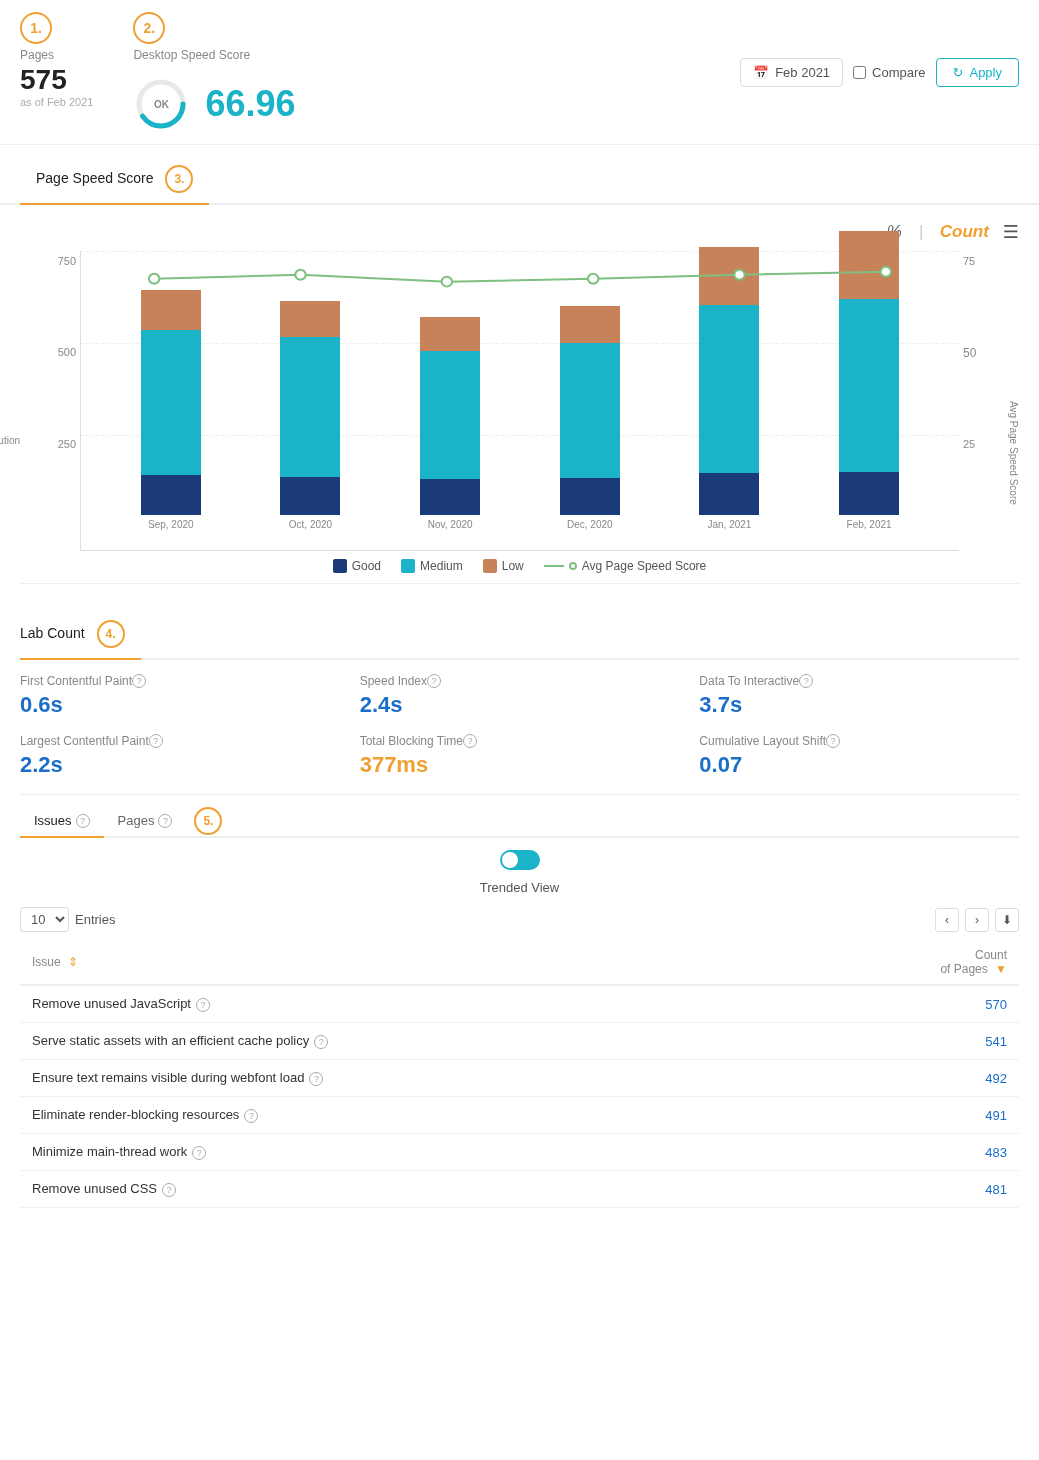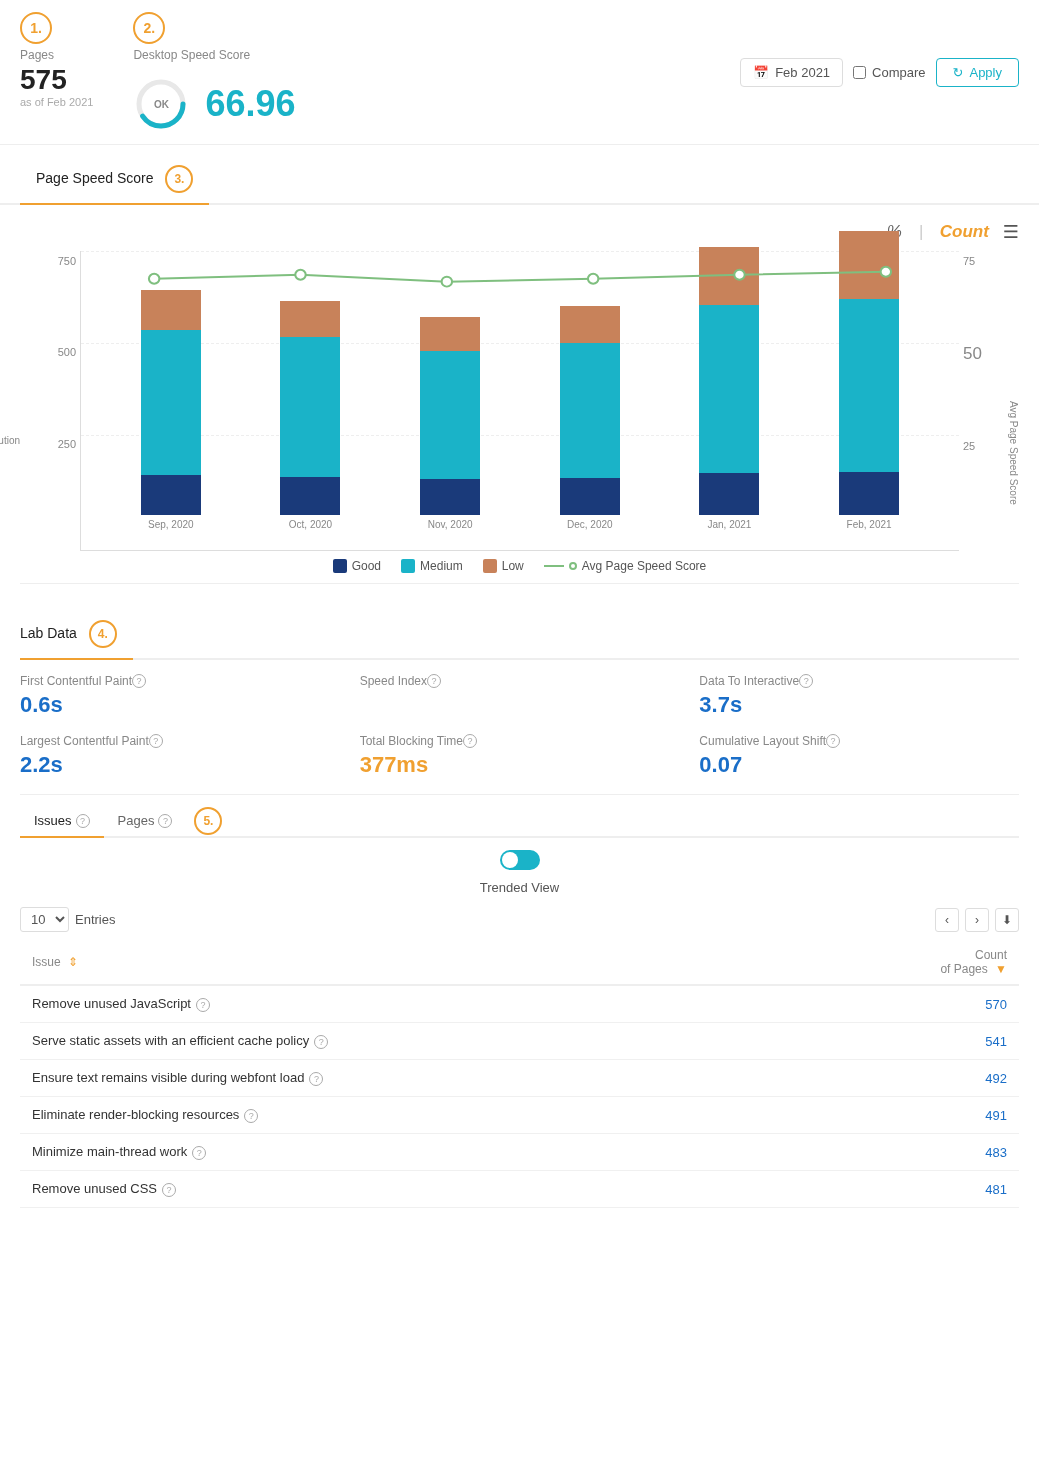--- a/index.html
+++ b/index.html
@@ -275,21 +275,21 @@
         <circle cx="210" cy="24" r="5" fill="#fff" stroke="#7fbf7f" stroke-width="2"></circle>
         <circle cx="350" cy="31" r="5" fill="#fff" stroke="#7fbf7f" stroke-width="2"></circle>
         <circle cx="490" cy="28" r="5" fill="#fff" stroke="#7fbf7f" stroke-width="2"></circle>
         <circle cx="630" cy="24" r="5" fill="#fff" stroke="#7fbf7f" stroke-width="2"></circle>
         <circle cx="770" cy="21" r="5" fill="#fff" stroke="#7fbf7f" stroke-width="2"></circle>
       </svg>
     </div>
 
     <div style="display:flex; flex-direction:column; align-items:flex-start; justify-content:space-between; width:60px; padding-bottom:22px; padding-top:4px; position:relative;">
       <span style="font-size:11px; color:#888; margin-left:4px;">75</span>
-      <span style="font-size:17px; color:#888; margin-left:4px;">50</span>
+      <span style="font-size:12px; color:#888; margin-left:4px;">50</span>
       <span style="font-size:11px; color:#888; margin-left:4px;">25</span>
       <span style="font-size:11px; color:#888; margin-left:4px;"></span>
       <span style="writing-mode:vertical-rl; font-size:10px; color:#888; position:absolute; right:0; top:50%; white-space:nowrap;">Avg Page Speed Score</span>
     </div>
   </div>
 
   <div class="chart-legend">
     <div class="legend-item">
       <div class="legend-dot" style="background:#1a3a7a;"></div>
       <span>Good</span>
@@ -308,39 +308,40 @@
       <span>Avg Page Speed Score</span>
     </div>
   </div>
 </div>
 
 <hr class="section-divider">
 
 <div class="lab-section">
   <div class="section-tabs" style="padding:0; margin-bottom:14px;">
     <div class="section-tab active" style="padding-left:0;">
-      <span>Lab Data</span>
+      <span>Lab Count</span>
       <span class="tab-step-circle">4.</span>
     </div>
   </div>
   <div class="lab-grid">
 
     <div class="lab-metric">
       <div class="lab-metric-title">
         <span>First Contentful Paint</span>
         <span class="info-icon">?</span>
       </div>
       <div class="lab-metric-value blue">0.6s</div>
     </div>
 
     <div class="lab-metric">
       <div class="lab-metric-title">
         <span>Speed Index</span>
         <span class="info-icon">?</span>
       </div>
+      <div class="lab-metric-value blue">2.4s</div>
     </div>
 
     <div class="lab-metric">
       <div class="lab-metric-title">
         <span>Data To Interactive</span>
         <span class="info-icon">?</span>
       </div>
       <div class="lab-metric-value blue">3.7s</div>
     </div>
 

